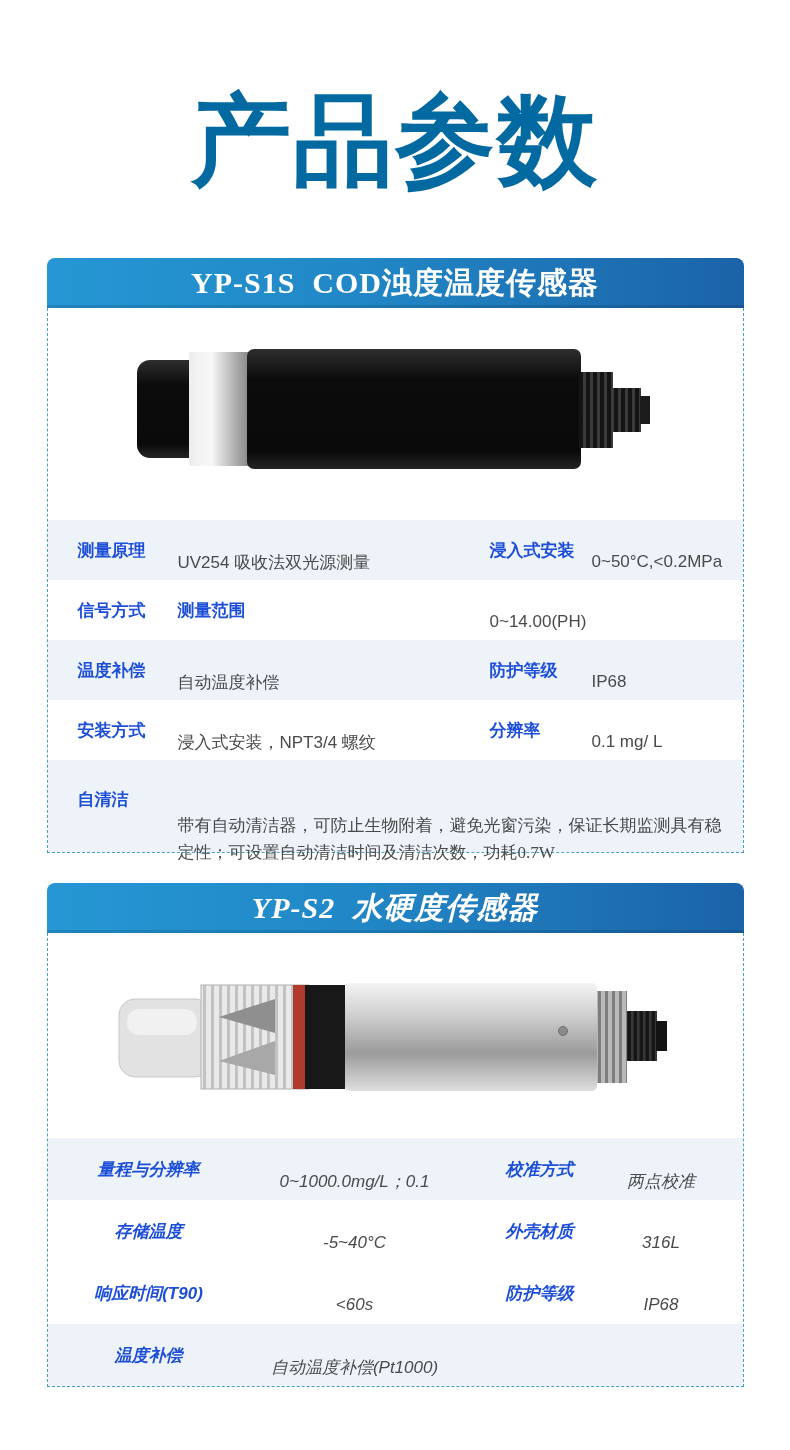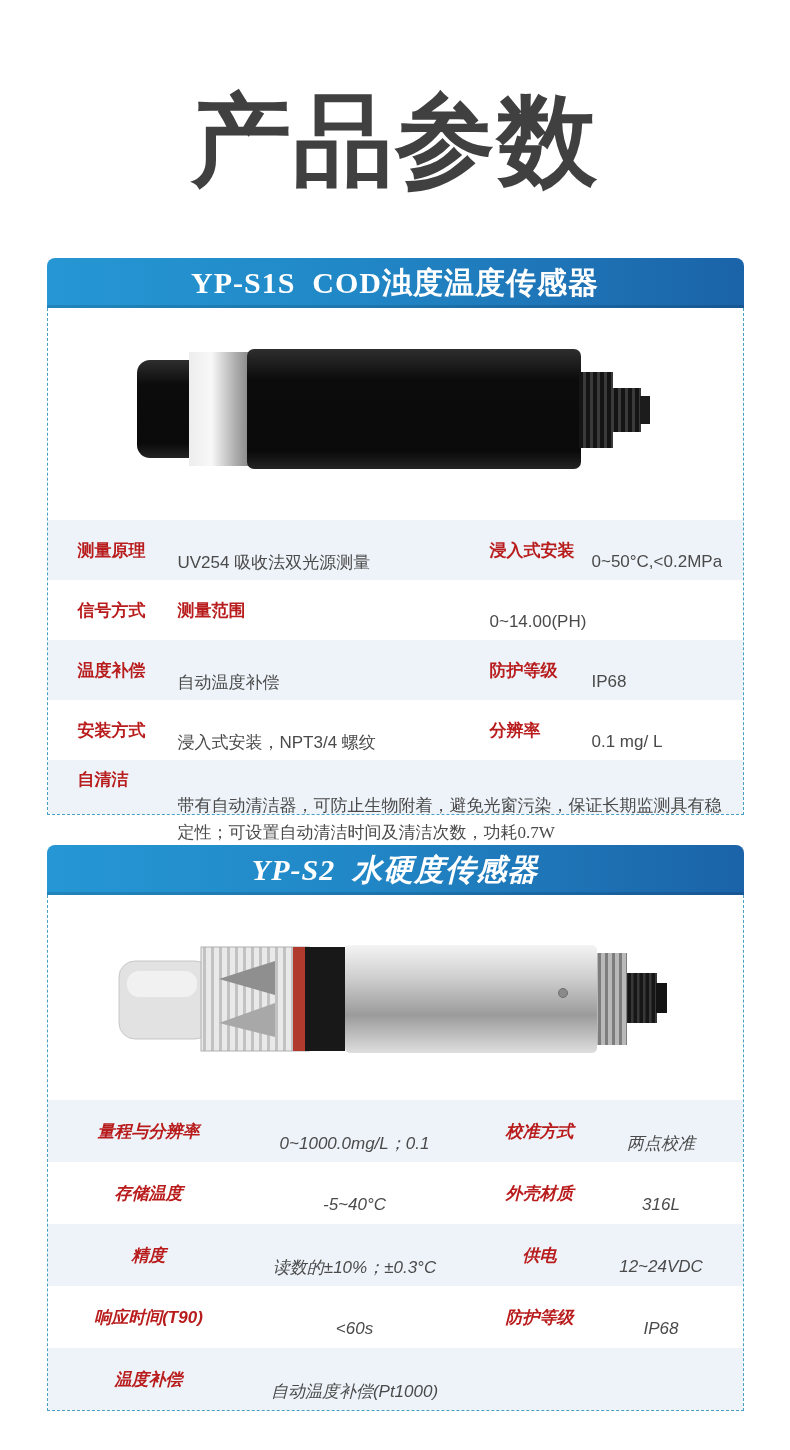--- a/index.html
+++ b/index.html
@@ -4,21 +4,21 @@
 <style>
   html, body { margin:0; padding:0; }
   body {
     width:790px; height:1450px; background:#ffffff; overflow:hidden;
     font-family:"Liberation Sans", sans-serif;
     -webkit-font-smoothing:antialiased;
   }
   .page-title {
     margin:76px 0 0 0; text-align:center;
     font-family:"Liberation Serif", serif; font-weight:900;
-    font-size:100px; line-height:1.32; color:#404040; letter-spacing:2px;
+    font-size:100px; line-height:1.32; color:#0369a1; letter-spacing:2px;
   }
   .card { width:697px; margin:0 auto; }
   .card-1 { margin-top:50px; }
   .card-2 { margin-top:30px;font-style:italic; }
   .card-header {
     height:50px; border-radius:8px 8px 0 0;
     background:linear-gradient(90deg, #2697d4 0%, #2187c6 45%, #1b63a8 100%);
     color:#ffffff; display:flex; align-items:center; justify-content:center;
     font-family:"Liberation Serif", serif; font-weight:700; font-size:30px;
     letter-spacing:1px; white-space:pre;
@@ -29,23 +29,23 @@
   .card-1 .image-box { height:212px; }
   .card-2 .image-box { height:205px; }
 
   .spec-row {
     display:grid; align-items:center; box-sizing:border-box;
     padding:0 10px 0 30px; font-size:17px;
   }
   .card-1 .spec-row { grid-template-columns:100px 312px 102px 1fr; height:60px; }
   .card-2 .spec-row { grid-template-columns:142px 270px 100px 1fr; height:62px;text-align:center; }
   .spec-row.alt { background:#edf3f9; }
-  .spec-label { color:#b91c1c; font-weight:700; }
+  .spec-label { color:#1d4ed8; font-weight:700; }
   .spec-value { color:#4a4a4a;margin-top:24px; }
-  .card-1 .spec-row.span-row { height:54px; align-items:flex-start; padding-top:8px;font-family:Liberation Serif, serif; }
+  .card-1 .spec-row.span-row { height:92px; align-items:flex-start; padding-top:28px;font-family:Liberation Serif, serif; }
   .span-row .spec-value.wide { grid-column:2 / -1; line-height:27px; padding-right:6px; }
 </style>
 </head>
 <body>
 
 <div class="page-title">产品参数</div>
 
 <div class="card card-1">
   <div class="card-header">YP-S1S  COD浊度温度传感器</div>
   <div class="card-body">
@@ -159,26 +159,20 @@
         <span class="spec-value">0~1000.0mg/L；0.1</span>
         <span class="spec-label">校准方式</span>
         <span class="spec-value">两点校准</span>
       </div>
       <div class="spec-row">
         <span class="spec-label">存储温度</span>
         <span class="spec-value">-5~40°C</span>
         <span class="spec-label">外壳材质</span>
         <span class="spec-value">316L</span>
       </div>
-      <div class="spec-row alt">
-        <span class="spec-label">精度</span>
-        <span class="spec-value">读数的±10%；±0.3°C</span>
-        <span class="spec-label">供电</span>
-        <span class="spec-value">12~24VDC</span>
-      </div>
       <div class="spec-row">
         <span class="spec-label">响应时间(T90)</span>
         <span class="spec-value">&lt;60s</span>
         <span class="spec-label">防护等级</span>
         <span class="spec-value">IP68</span>
       </div>
       <div class="spec-row alt">
         <span class="spec-label">温度补偿</span>
         <span class="spec-value">自动温度补偿(Pt1000)</span>
         <span class="spec-label"></span>

